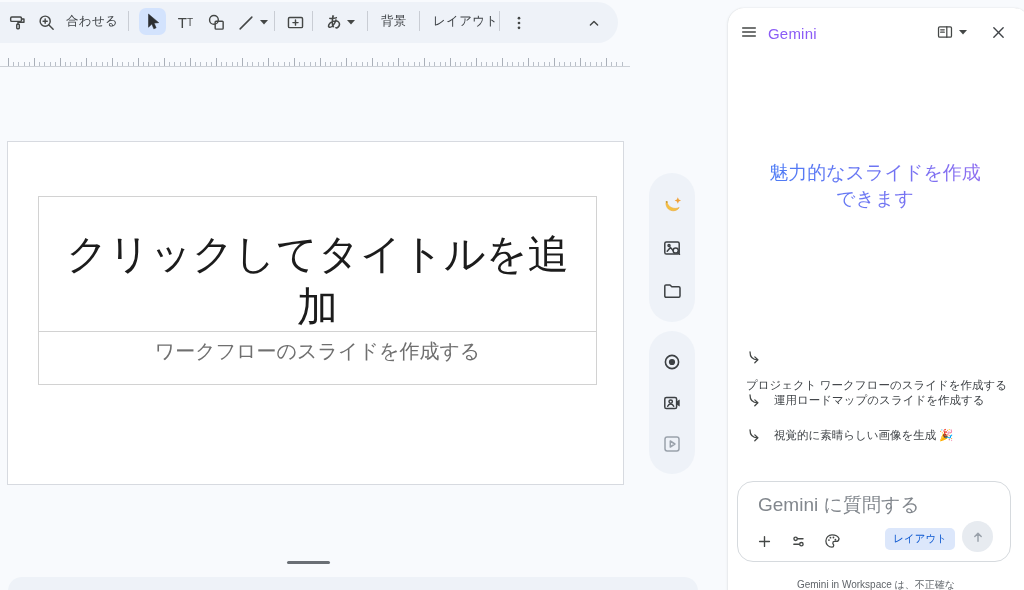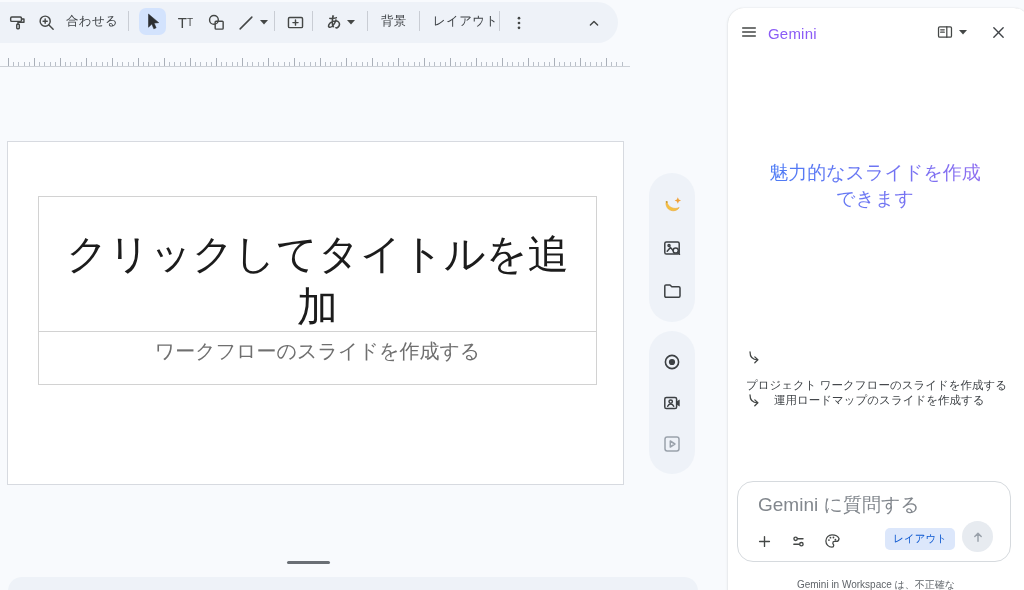--- a/index.html
+++ b/index.html
@@ -265,20 +265,27 @@
     </svg>
     <span class="sugg-label">プロジェクト ワークフローのスライドを作成する</span>
   </div>
   <div class="sugg-row" style="top:384px;">
     <svg width="16" height="16" viewBox="0 0 20 20" fill="none" stroke="#444746" stroke-width="1.6" stroke-linecap="round" stroke-linejoin="round">
       <path d="M5 3.5 C5 10.5 8 13.5 14.5 13.5"></path>
         <path d="M11 9.8 l3.8 3.7 -3.8 3.7"></path>
     </svg>
     <span class="sugg-label">運用ロードマップのスライドを作成する</span>
   </div>
+  <div class="sugg-row" style="top:419px;">
+    <svg width="16" height="16" viewBox="0 0 20 20" fill="none" stroke="#444746" stroke-width="1.6" stroke-linecap="round" stroke-linejoin="round">
+      <path d="M5 3.5 C5 10.5 8 13.5 14.5 13.5"></path>
+        <path d="M11 9.8 l3.8 3.7 -3.8 3.7"></path>
+    </svg>
+    <span class="sugg-label">視覚的に素晴らしい画像を生成 🎉</span>
+  </div>
 
   <div class="input-card">
     <input class="gem-input" type="text" placeholder="Gemini に質問する" style="">
     <div class="ic-btn" style="left:14px;">
       <svg width="17" height="17" viewBox="0 0 20 20" stroke="#444746" stroke-width="1.6" stroke-linecap="round">
           <path d="M10 4.2 v11.6 M4.2 10 h11.6"></path>
         </svg>
     </div>
     <div class="ic-btn" style="left:48px;">
       <svg width="17" height="17" viewBox="0 0 20 20" fill="none" stroke="#444746" stroke-width="1.6" stroke-linecap="round">

